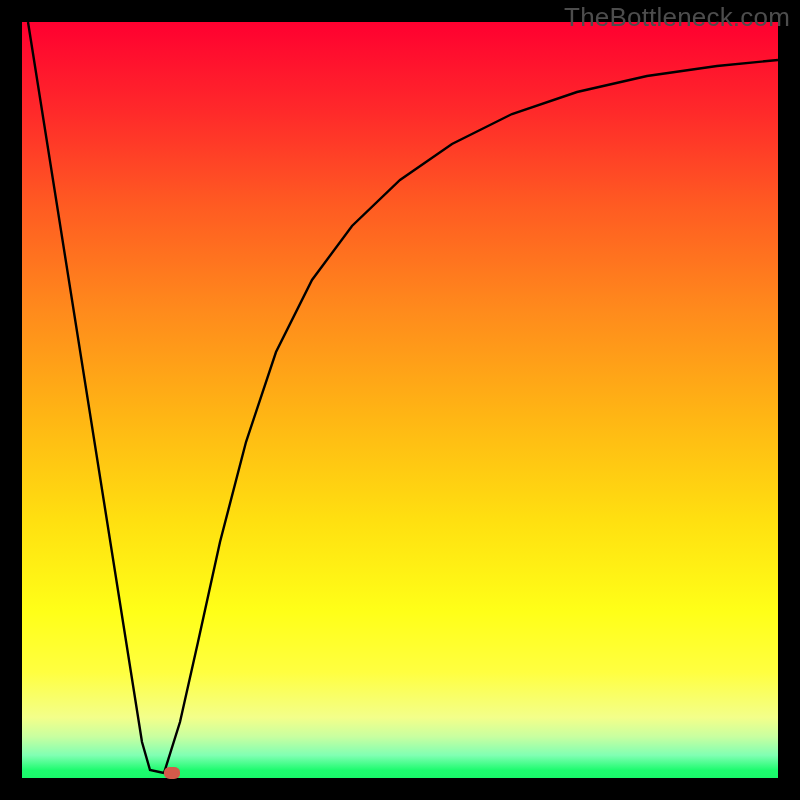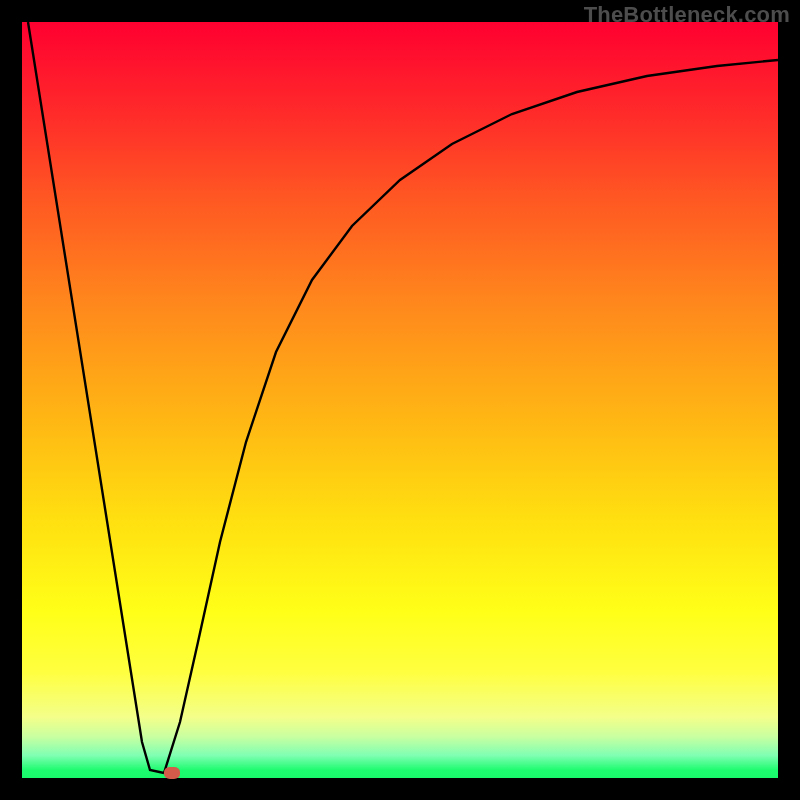--- a/index.html
+++ b/index.html
@@ -39,22 +39,22 @@
       #80ffb3 97%,
       #1cfb6e 99%,
       #19f76a 100%
     );
   }
   .watermark {
     position: absolute;
     top: 2px;
     right: 10px;
     color: #4d4d4d;
-    font-size: 22px;
-    font-weight: 700;
+    font-size: 26px;
+    font-weight: 400;
     letter-spacing: 0.2px;
   }
   .marker {
     position: absolute;
     width: 16px;
     height: 12px;
     border-radius: 6px / 5px;
     background: #d45a4a;
     transform: translate(-50%, -50%);
   }

